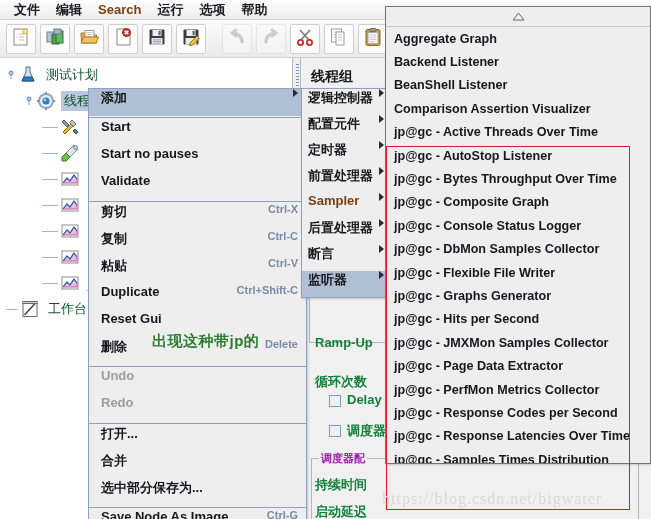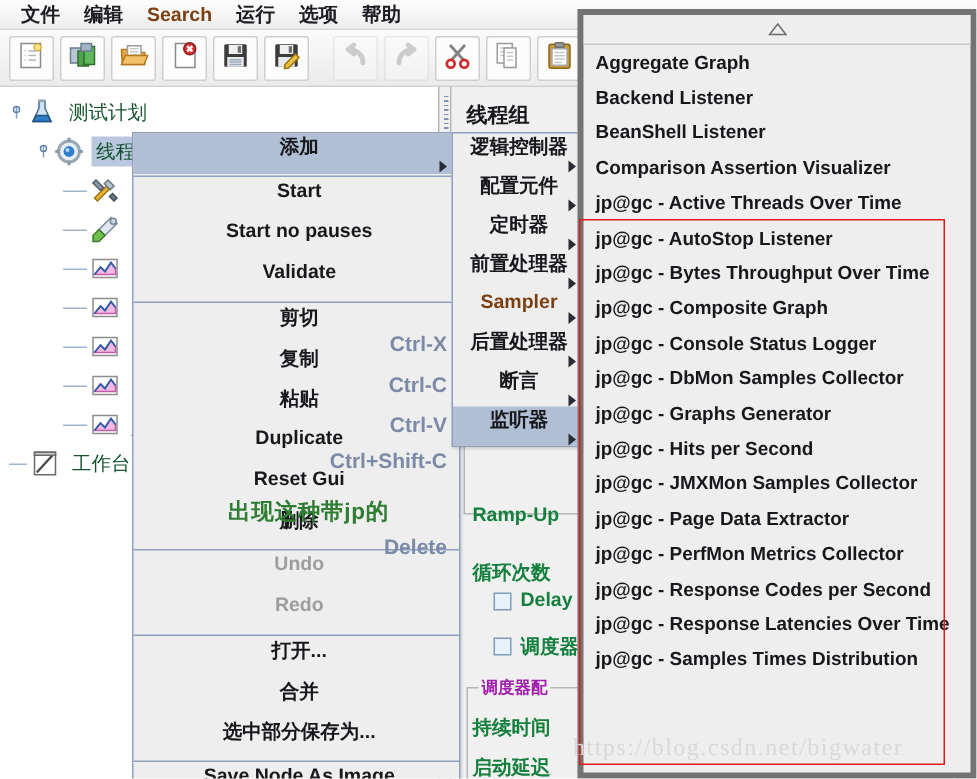--- a/index.html
+++ b/index.html
@@ -83,46 +83,45 @@
     position:absolute; left:3px; top:6px; width:3px; height:449px;
     background-image: repeating-linear-gradient(to bottom, #7d92b5 0 1px, transparent 1px 3px);
   }
 
   
   .menu {
     position:absolute; background:#eeeeee; border:1px solid #8ea0bd;
     box-shadow: 1px 1px 2px rgba(0,0,0,.18);
   }
   .menu .row {
-    display:flex; align-items:center; height:27px; padding:0 8px 0 12px;
+    display:flex; align-items:flex-start; height:27px; padding:0 8px 0 12px;
     font-size:13px; font-weight:bold; color:#17171c; white-space:nowrap;
     position:relative;
-    flex-direction:column;
   }
   .menu .row.hl { background:#b0bfd4; }
   .menu .row.dis { color:#9d9d9d; font-weight:bold; }
   .menu .row .accel {
-    margin-left:auto; font-size:14px; font-weight:bold; color:#7b8aa6;
+    margin-left:auto; font-size:11px; font-weight:bold; color:#7b8aa6;
     padding-left:18px;
   }
   .menu .row .arrow {
     margin-left:auto; width:0; height:0;
     border-left:5px solid #2b2b33; border-top:4px solid transparent; border-bottom:4px solid transparent;
   }
   .menu .sep { height:0; border-top:1px solid #8ea0bd; margin:1px 0; }
 
   #ctxmenu { left:88px; top:88px; width:219px; }
   #submenu  { left:301px; top:88px; width:88px; }
   #submenu .row { padding:0 4px 0 6px; height:26px; }
   #submenu .row .arrow { border-left-color:#2b2b33; }
 
   
   #listmenu {
-    left:385px; top:6px; width:266px; height:513px;
-    background:#eeeeee; border:4px solid #737373; overflow:hidden;
+    left:385px; top:6px; width:266px; height:458px;
+    background:#eeeeee; border:1px solid #737373; overflow:hidden;
   }
   #listmenu .scrollup {
     height:20px; display:flex; align-items:center; justify-content:center;
     border-bottom:1px solid #c8c8c8; background:#eeeeee;
   }
   #listmenu .li {
     height:23.4px; display:flex; align-items:center; padding-left:8px;
     font-size:12.6px; font-weight:bold; color:#17171c; white-space:nowrap;
   }
   .redbox {
@@ -519,20 +518,21 @@
         <div class="li">Aggregate Graph</div>
         <div class="li">Backend Listener</div>
         <div class="li">BeanShell Listener</div>
         <div class="li">Comparison Assertion Visualizer</div>
         <div class="li">jp@gc - Active Threads Over Time</div>
         <div class="li">jp@gc - AutoStop Listener</div>
         <div class="li">jp@gc - Bytes Throughput Over Time</div>
         <div class="li">jp@gc - Composite Graph</div>
         <div class="li">jp@gc - Console Status Logger</div>
         <div class="li">jp@gc - DbMon Samples Collector</div>
+        <div class="li">jp@gc - Flexible File Writer</div>
         <div class="li">jp@gc - Graphs Generator</div>
         <div class="li">jp@gc - Hits per Second</div>
         <div class="li">jp@gc - JMXMon Samples Collector</div>
         <div class="li">jp@gc - Page Data Extractor</div>
         <div class="li">jp@gc - PerfMon Metrics Collector</div>
         <div class="li">jp@gc - Response Codes per Second</div>
         <div class="li">jp@gc - Response Latencies Over Time</div>
         <div class="li">jp@gc - Samples Times Distribution</div>
       </div>
   </div>

